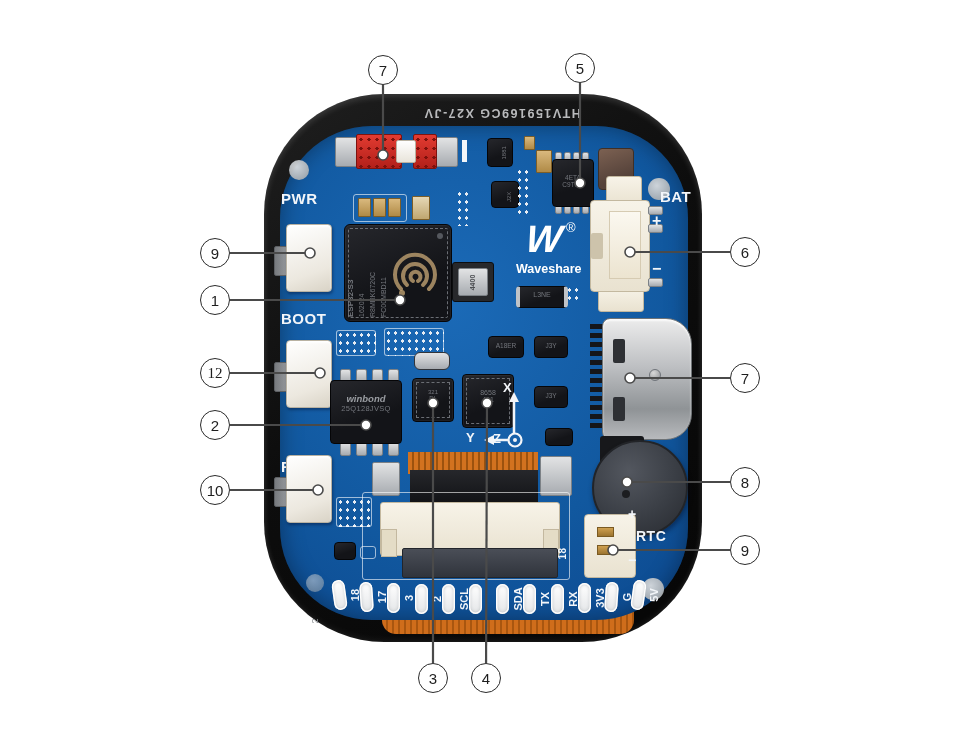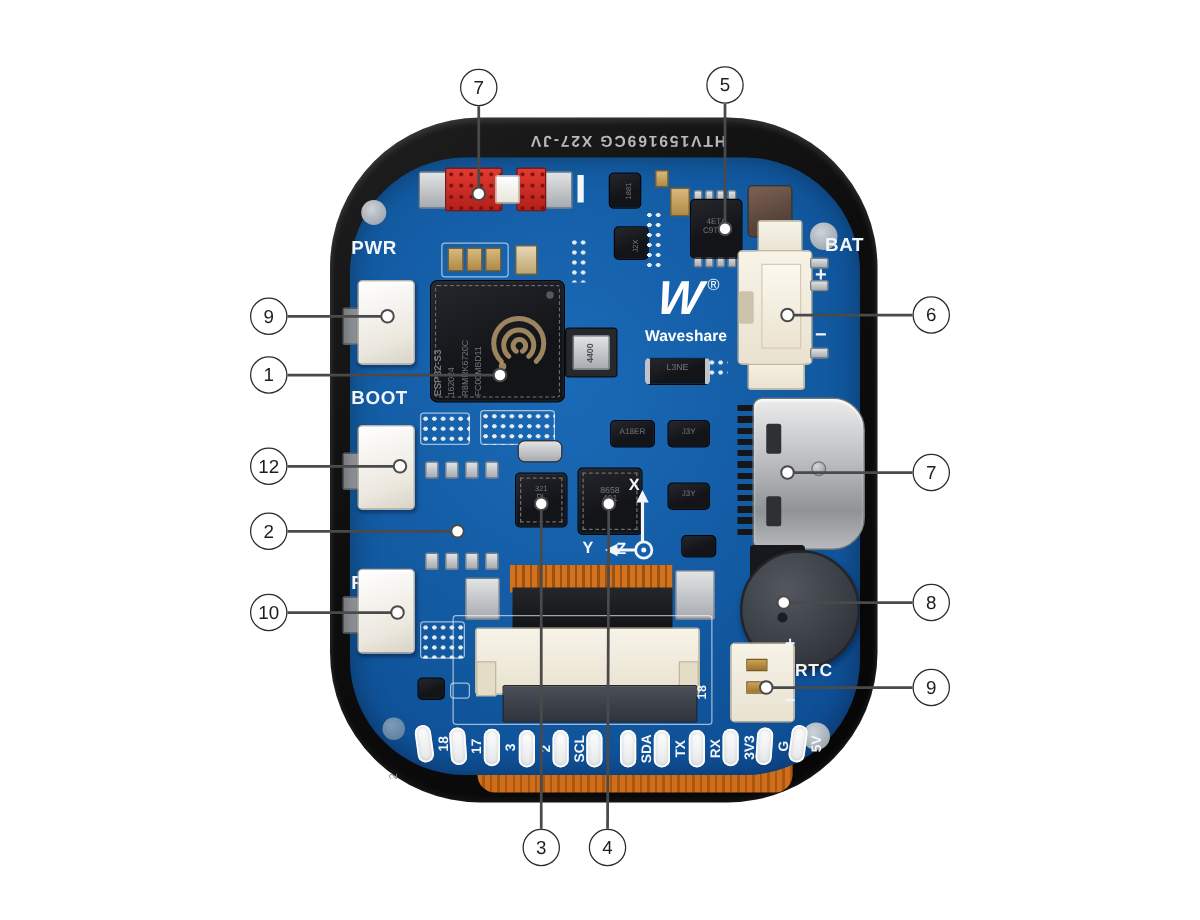--- a/index.html
+++ b/index.html
@@ -190,20 +190,24 @@
   <div class="abs comp silver" style="left:414px;top:352px;width:34px;height:16px;border-radius:6px;border:1px solid #33353a;"></div>
 
   <div class="abs comp silver" style="left:340px;top:369px;width:9px;height:12px;"></div>
   <div class="abs comp silver" style="left:356px;top:369px;width:9px;height:12px;"></div>
   <div class="abs comp silver" style="left:372px;top:369px;width:9px;height:12px;"></div>
   <div class="abs comp silver" style="left:388px;top:369px;width:9px;height:12px;"></div>
   <div class="abs comp silver" style="left:340px;top:442px;width:9px;height:12px;"></div>
   <div class="abs comp silver" style="left:356px;top:442px;width:9px;height:12px;"></div>
   <div class="abs comp silver" style="left:372px;top:442px;width:9px;height:12px;"></div>
   <div class="abs comp silver" style="left:388px;top:442px;width:9px;height:12px;"></div>
+  <div class="abs comp blackchip" style="left:330px;top:380px;width:70px;height:62px;text-align:center;">
+    <div class="chiptext" style="font-size:9.5px;font-weight:bold;font-style:italic;margin-top:12px;color:#9a9da2;">winbond</div>
+    <div class="chiptext" style="font-size:7.5px;letter-spacing:.3px;">25Q128JVSQ</div>
+  </div>
 
   <div class="abs comp blackchip dashedpins" style="left:412px;top:378px;width:40px;height:42px;text-align:center;">
     <div class="chiptext" style="font-size:6px;margin-top:10px;">321</div>
     <div class="chiptext" style="font-size:6px;">DL</div>
   </div>
   <div class="abs comp blackchip dashedpins" style="left:462px;top:374px;width:50px;height:52px;text-align:center;">
     <div class="chiptext" style="font-size:7px;margin-top:14px;">8658</div>
     <div class="chiptext" style="font-size:7px;">401</div>
   </div>
 
@@ -330,17 +334,17 @@
       <div class="callout" style="left: 200px; top: 410px;">2</div>
       <div class="callout" style="left: 418px; top: 663px;">3</div>
       <div class="callout" style="left: 471px; top: 663px;">4</div>
       <div class="callout" style="left: 565px; top: 53px;">5</div>
       <div class="callout" style="left: 730px; top: 237px;">6</div>
       <div class="callout" style="left: 730px; top: 363px;">7</div>
       <div class="callout" style="left: 730px; top: 467px;">8</div>
       <div class="callout" style="left: 730px; top: 535px;">9</div>
       <div class="callout" style="left: 368px; top: 55px;">7</div>
       <div class="callout" style="left: 200px; top: 238px;">9</div>
-      <div class="callout" style="left: 200px; top: 358px;">12</div>
+      <div class="callout" style="left: 200px; top: 358px; font-family: Liberation Serif, serif;">12</div>
       <div class="callout" style="left: 200px; top: 475px;">10</div>
     </div>
 
 </div>
 
 </body></html>

